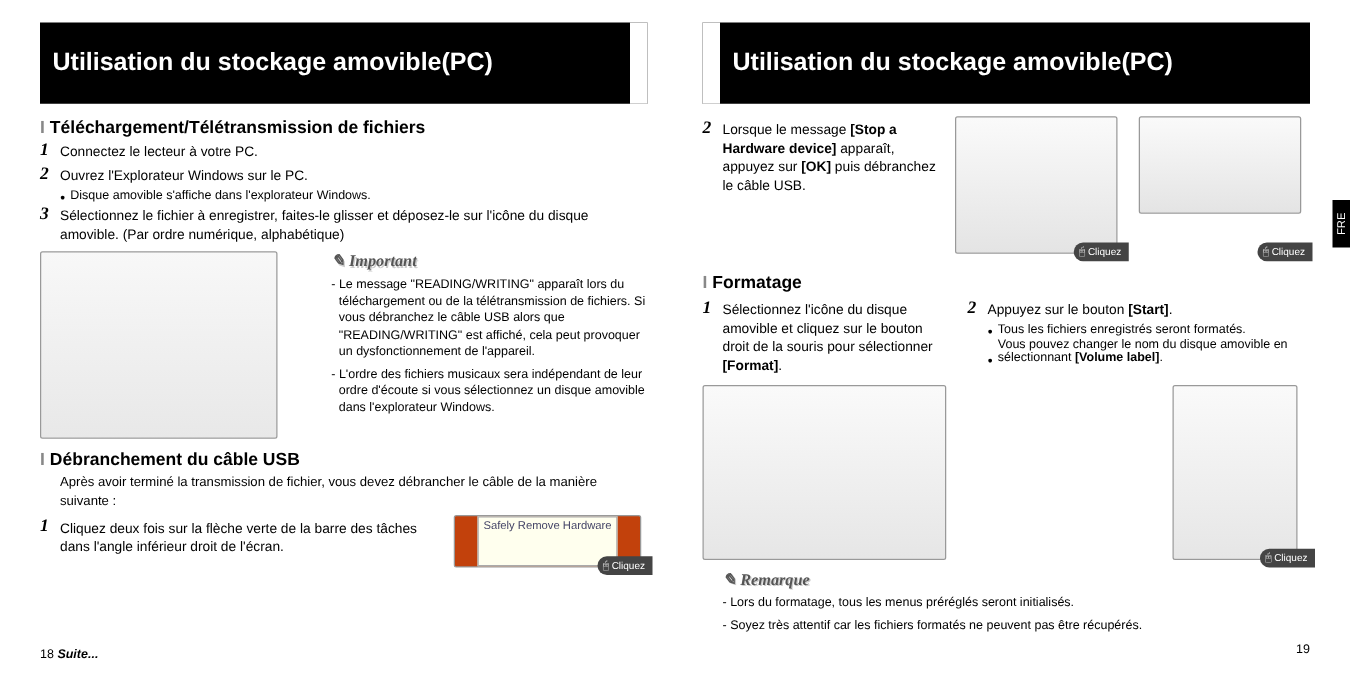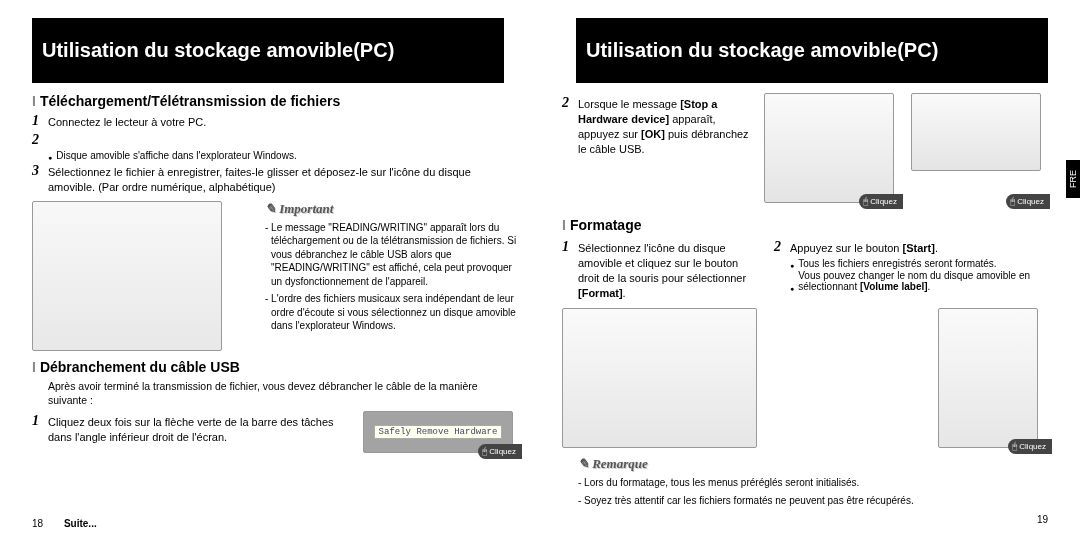--- a/index.html
+++ b/index.html
@@ -20,21 +20,21 @@
   .note-title::before { content: "✎ "; }
   .note-body { font-size: 10px; line-height: 1.35; }
   .note-body p { margin-bottom: 4px; text-indent: -6px; padding-left: 6px; }
   .two-col { display: flex; gap: 12px; }
   .col { flex: 1; }
   .img-box { background: #eee; border: 1px solid #999; border-radius: 2px; }
   .click-tag { background: #444; color: #fff; font-size: 8px; padding: 2px 6px 2px 4px; border-radius: 8px 0 0 8px; display: inline-flex; align-items: center; position: absolute; }
   .click-tag::before { content: "🖰"; font-size: 9px; margin-right: 2px; }
   .page-num-left { position: absolute; bottom: 10px; left: 32px; font-size: 10px; }
   .page-num-right { position: absolute; bottom: 14px; right: 32px; font-size: 10px; }
-  .suite { font-weight: bold; display: inline-block; margin-left: 18px; }
+  .suite { font-weight: bold; font-style: italic; display: inline-block; margin-left: 0; }
   .side-tab { position: absolute; right: 0; top: 160px; background: #000; color: #fff; font-size: 9px; padding: 10px 2px; writing-mode: vertical-rl; transform: rotate(180deg); }
   b { font-weight: bold; }
 </style>
 </head>
 <body>
 
 <div class="spread">
 
   <div class="page">
     <div class="title-bar">Utilisation du stockage amovible(PC)</div>
@@ -42,20 +42,21 @@
     <div class="section-head">
       <span class="bar">I</span><span>Téléchargement/Télétransmission de fichiers</span>
     </div>
 
     <div class="step">
       <div class="step-num">1</div>
       <div class="step-text">Connectez le lecteur à votre PC.</div>
     </div>
     <div class="step">
       <div class="step-num">2</div>
+      <div class="step-text">Ouvrez l'Explorateur Windows sur le PC.</div>
     </div>
     <div class="bullet">
         <span>Disque amovible s'affiche dans l'explorateur Windows.</span>
       </div>
     <div class="step">
       <div class="step-num">3</div>
       <div class="step-text">Sélectionnez le fichier à enregistrer, faites-le glisser et déposez-le sur l'icône du disque amovible. (Par ordre numérique, alphabétique)</div>
     </div>
 
     <div class="two-col" style="margin-top:6px;gap:43px;">
@@ -77,21 +78,21 @@
     <div style="font-size:10.5px; margin: 2px 0 4px 16px; line-height:1.35;">Après avoir terminé la transmission de fichier, vous devez débrancher le câble de la manière suivante :</div>
 
     <div class="two-col">
       <div class="col">
         <div class="step">
           <div class="step-num">1</div>
           <div class="step-text">Cliquez deux fois sur la flèche verte de la barre des tâches dans l'angle inférieur droit de l'écran.</div>
         </div>
       </div>
       <div style="flex:0 0 155px; position:relative;">
-        <div class="img-box" style="width:150px;height:42px;display:flex;align-items:center;justify-content:center;font-size:9px;background:#a3a3a3;color:#446;font-family:Liberation Mono, monospace;">
+        <div class="img-box" style="width:150px;height:42px;display:flex;justify-content:center;font-size:9px;background:#c2410c;color:#446;">
           <span style="background:#ffe;border:1px solid #aaa;padding:1px 4px;">Safely Remove Hardware</span>
         </div>
         <div class="click-tag" style="right:-4px;bottom:-6px;">
             <span>Cliquez</span>
           </div>
       </div>
     </div>
 
     <div class="page-num-left">
       <span>18</span>

